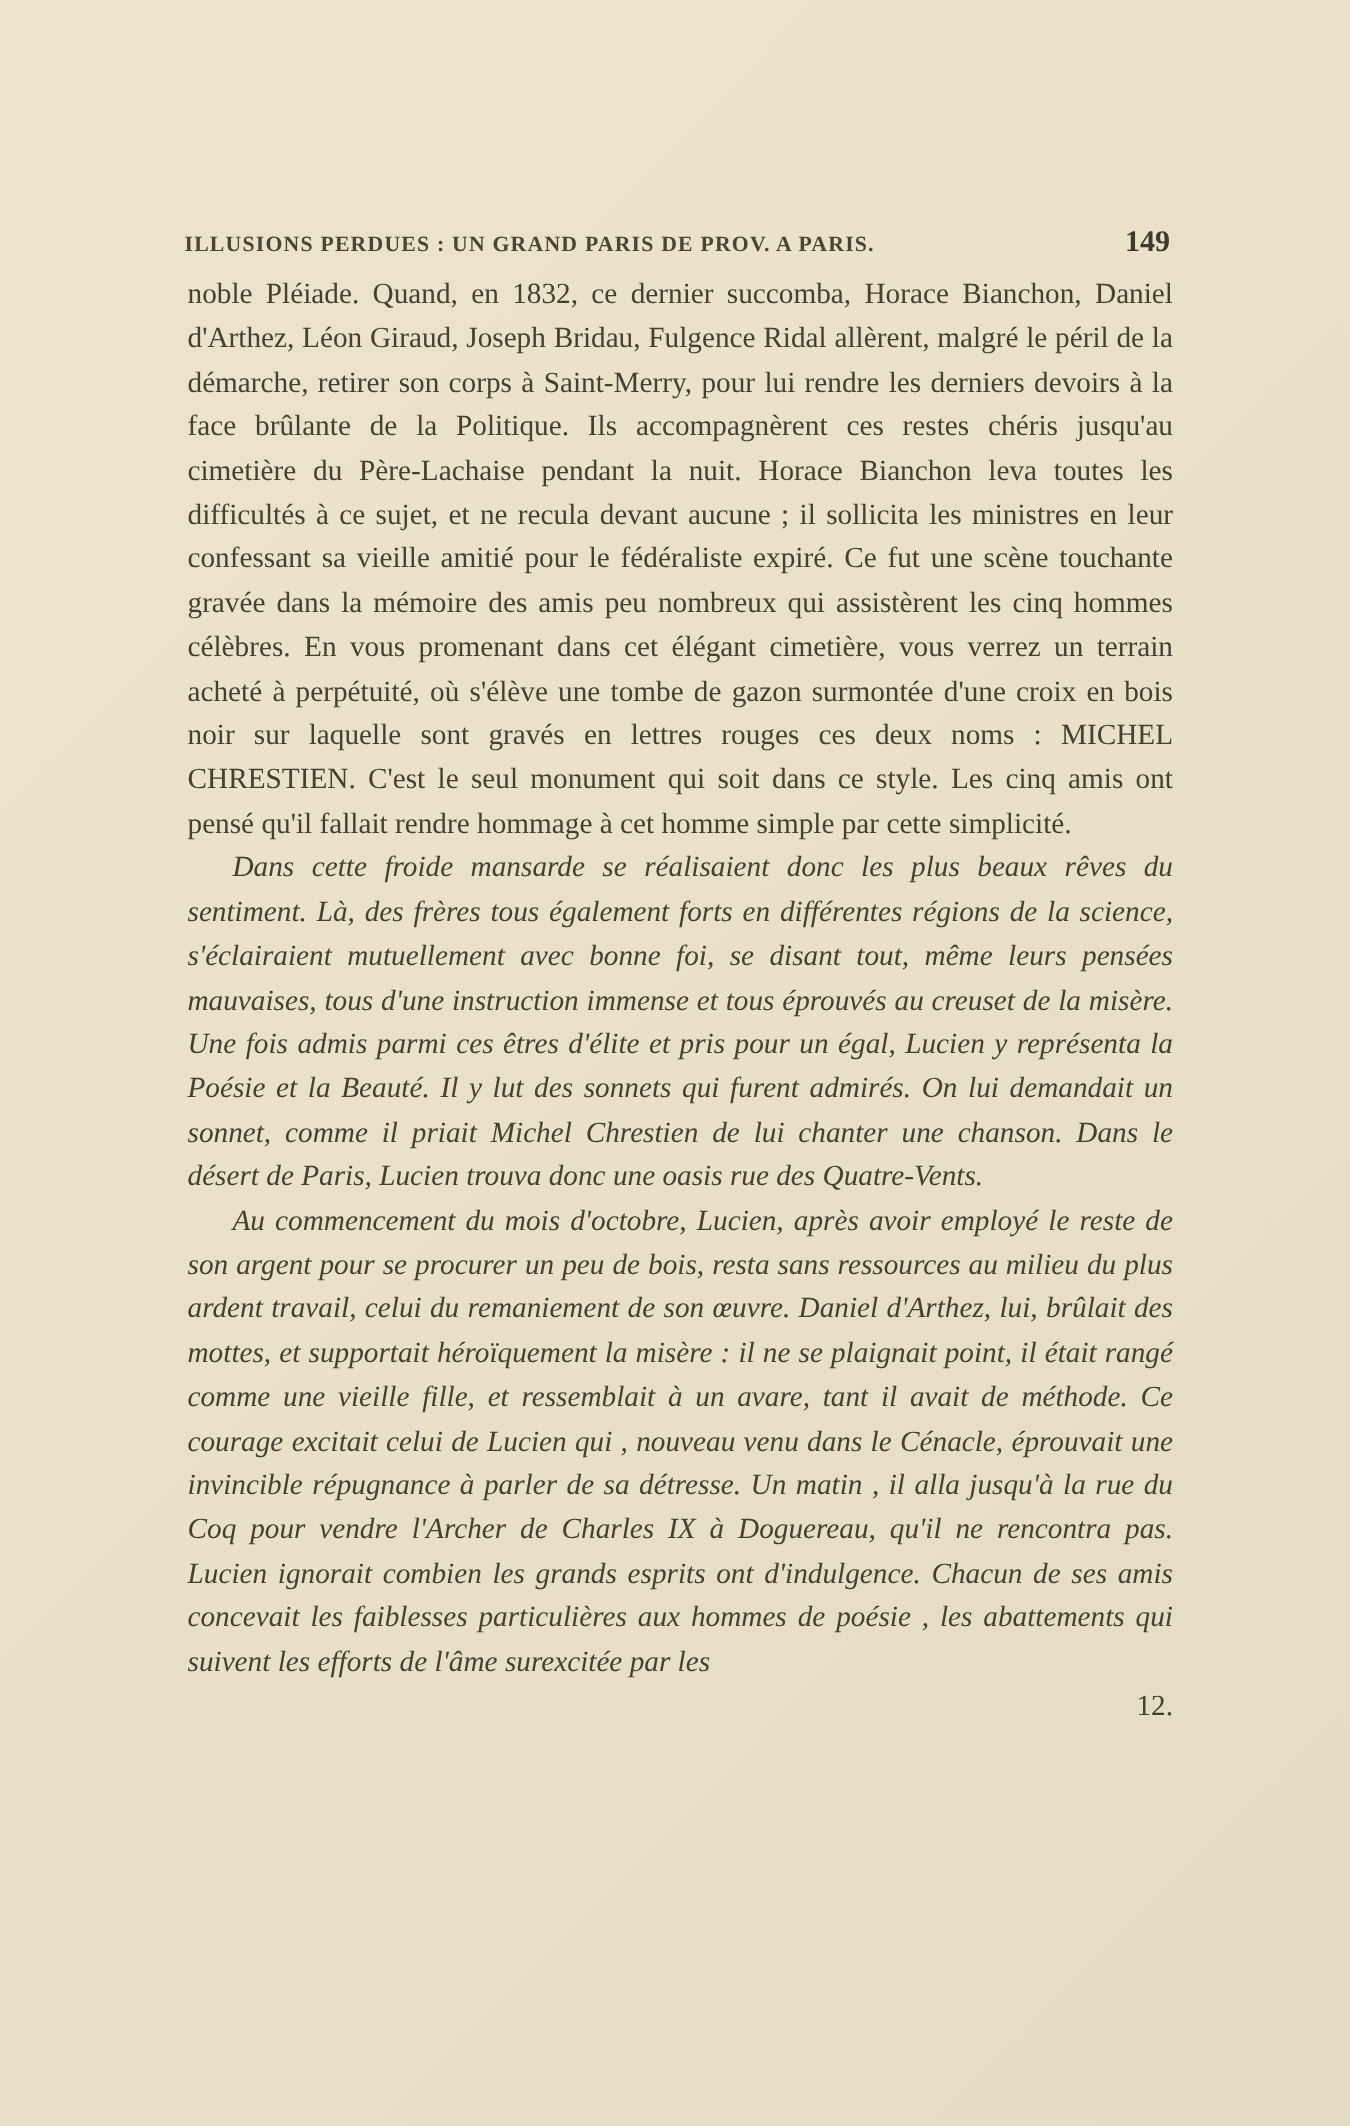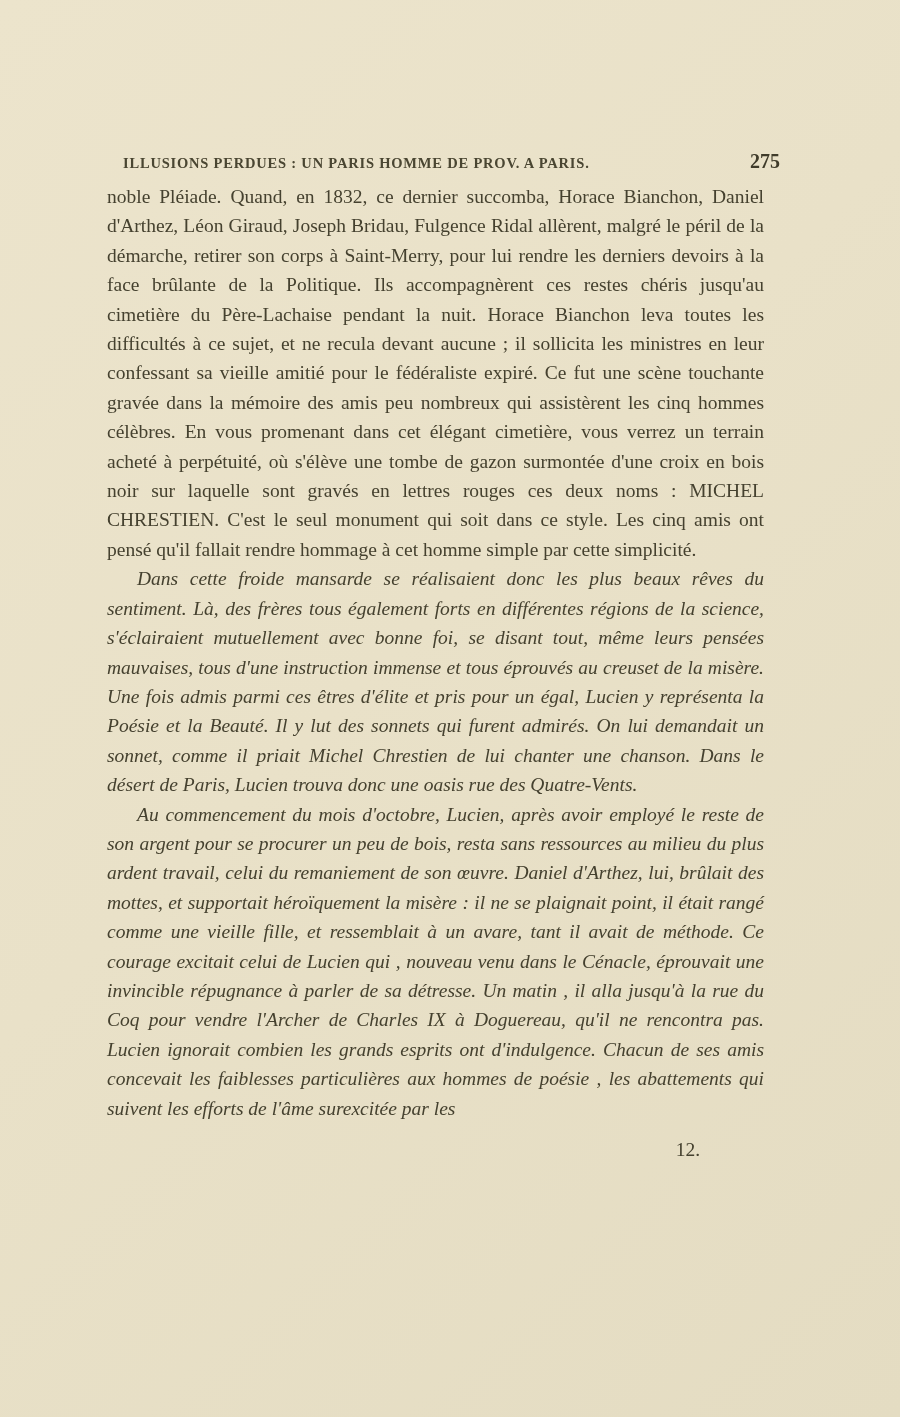--- a/index.html
+++ b/index.html
@@ -37,51 +37,51 @@
     white-space: nowrap;
   }
   .page-number {
     font-size: 20px;
     font-weight: bold;
     color: #3f3b2a;
   }
   .body-text {
     position: absolute;
     top: 182px;
-    left: 107px;
+    left: 125px;
     width: 657px;
     font-size: 19.5px;
     line-height: 29.4px;
     text-align: justify;
     text-justify: inter-word;
   }
   .body-text p {
     margin: 0;
     padding: 0;
   }
   .body-text p.indent {
     text-indent: 30px;
     font-style: italic;
   }
   .signature-mark {
-    margin-top: 12px;
+    margin-top: 0;
     padding-left: 505px;
     font-size: 19.5px;
     line-height: 29.4px;
-    text-align: center;
+    text-align: right;
   }
 </style>
 </head>
 <body>
 
 <div class="page">
 
   <div class="running-header">
-    <span class="running-title">ILLUSIONS PERDUES : UN PARIS HOMME DE PROV. A PARIS.</span>
-    <span class="page-number">275</span>
+    <span class="running-title">ILLUSIONS PERDUES : UN GRAND PARIS DE PROV. A PARIS.</span>
+    <span class="page-number">149</span>
   </div>
 
   <div class="body-text">
     <p class="para">noble Pléiade. Quand, en 1832, ce dernier succomba, Horace Bianchon, Daniel d'Arthez, Léon Giraud, Joseph Bridau, Fulgence Ridal allèrent, malgré le péril de la démarche, retirer son corps à Saint-Merry, pour lui rendre les derniers devoirs à la face brûlante de la Politique. Ils accompagnèrent ces restes chéris jusqu'au cimetière du Père-Lachaise pendant la nuit. Horace Bianchon leva toutes les difficultés à ce sujet, et ne recula devant aucune ; il sollicita les ministres en leur confessant sa vieille amitié pour le fédéraliste expiré. Ce fut une scène touchante gravée dans la mémoire des amis peu nombreux qui assistèrent les cinq hommes célèbres. En vous promenant dans cet élégant cimetière, vous verrez un terrain acheté à perpétuité, où s'élève une tombe de gazon surmontée d'une croix en bois noir sur laquelle sont gravés en lettres rouges ces deux noms : MICHEL CHRESTIEN. C'est le seul monument qui soit dans ce style. Les cinq amis ont pensé qu'il fallait rendre hommage à cet homme simple par cette simplicité.</p>
     <p class="para indent">Dans cette froide mansarde se réalisaient donc les plus beaux rêves du sentiment. Là, des frères tous également forts en différentes régions de la science, s'éclairaient mutuellement avec bonne foi, se disant tout, même leurs pensées mauvaises, tous d'une instruction immense et tous éprouvés au creuset de la misère. Une fois admis parmi ces êtres d'élite et pris pour un égal, Lucien y représenta la Poésie et la Beauté. Il y lut des sonnets qui furent admirés. On lui demandait un sonnet, comme il priait Michel Chrestien de lui chanter une chanson. Dans le désert de Paris, Lucien trouva donc une oasis rue des Quatre-Vents.</p>
     <p class="para indent">Au commencement du mois d'octobre, Lucien, après avoir employé le reste de son argent pour se procurer un peu de bois, resta sans ressources au milieu du plus ardent travail, celui du remaniement de son œuvre. Daniel d'Arthez, lui, brûlait des mottes, et supportait héroïquement la misère : il ne se plaignait point, il était rangé comme une vieille fille, et ressemblait à un avare, tant il avait de méthode. Ce courage excitait celui de Lucien qui , nouveau venu dans le Cénacle, éprouvait une invincible répugnance à parler de sa détresse. Un matin , il alla jusqu'à la rue du Coq pour vendre l'Archer de Charles IX à Doguereau, qu'il ne rencontra pas. Lucien ignorait combien les grands esprits ont d'indulgence. Chacun de ses amis concevait les faiblesses particulières aux hommes de poésie , les abattements qui suivent les efforts de l'âme surexcitée par les</p>
     <div class="signature-mark">12.</div>
   </div>
 
 </div>

